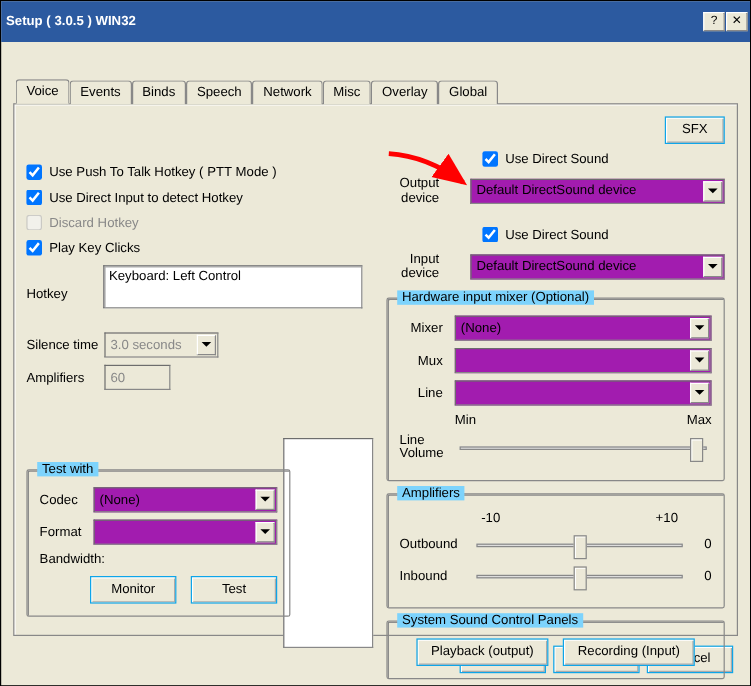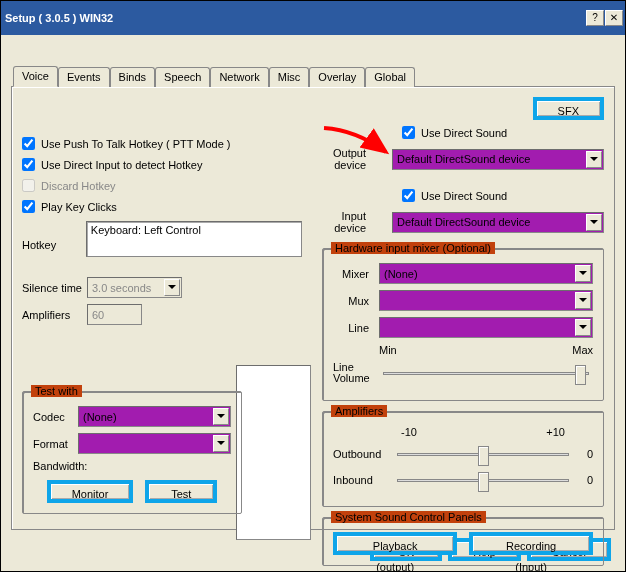--- a/index.html
+++ b/index.html
@@ -151,32 +151,32 @@
     box-shadow: inset 1px 1px 0 #888, 1px 1px 0 #888 inset;
     border: 1px solid #888;
     border-radius: 2px;
     position: relative;
     padding: 14px 10px 10px 10px;
     margin-bottom: 10px;
   }
   .groupbox > .legend {
     position: absolute;
     top: -7px; left: 8px;
-    background: #c2410c;
+    background: #7dd3fc;
     padding: 0 4px;
   }
   .btn {
     background: #ece9d8;
-    border: 4px solid #0ea5e9;
+    border: 1px solid #0ea5e9;
     box-shadow: inset 1px 1px 0 #fff, inset -1px -1px 0 #aaa;
     height: 23px;
     min-width: 72px;
     text-align: center;
     line-height: 21px;
-    padding: 0 21px;
+    padding: 0 10px;
     cursor: default;
   }
   .slider {
     position: relative;
     height: 20px;
     flex: 1;
   }
   .slider-track {
     position: absolute;
     left: 4px; right: 4px; top: 9px;
@@ -304,21 +304,21 @@
               </div>
             </div>
             <div class="row">
               <div style="width:45px">Format</div>
               <div class="select" style="flex:1">
                 <span></span>
                 <div class="select-btn"></div>
               </div>
             </div>
             <div style="margin:4px 0 8px 0">Bandwidth:</div>
-            <div style="display:flex; gap:12px; justify-content:center;">
+            <div style="display:flex; gap:12px; justify-content:flex-end;">
               <div class="btn">Monitor</div>
               <div class="btn">Test</div>
             </div>
           </div>
         </div>
 
         <div class="col-right">
           <div style="display:flex; justify-content:flex-end; margin-bottom:6px;">
             <div class="btn" style="min-width:50px">SFX</div>
           </div>

